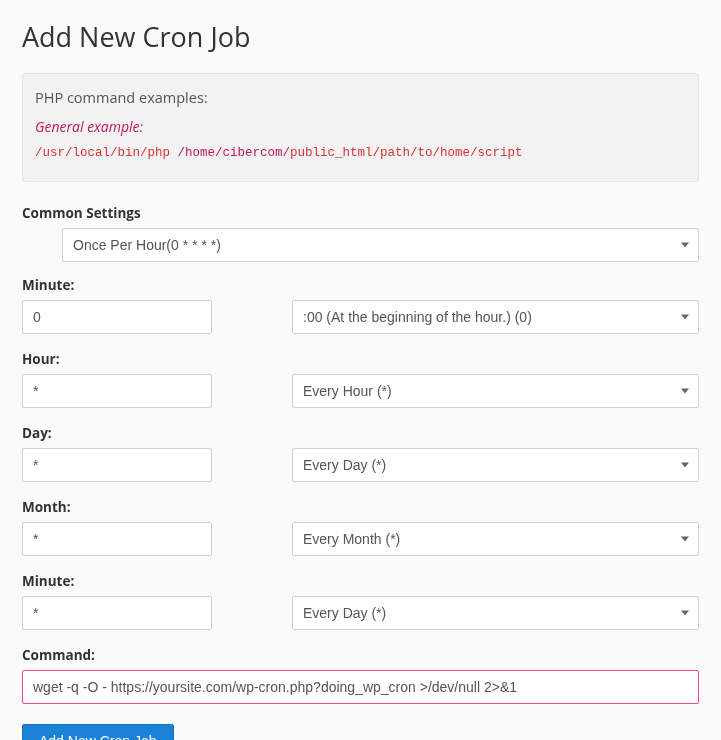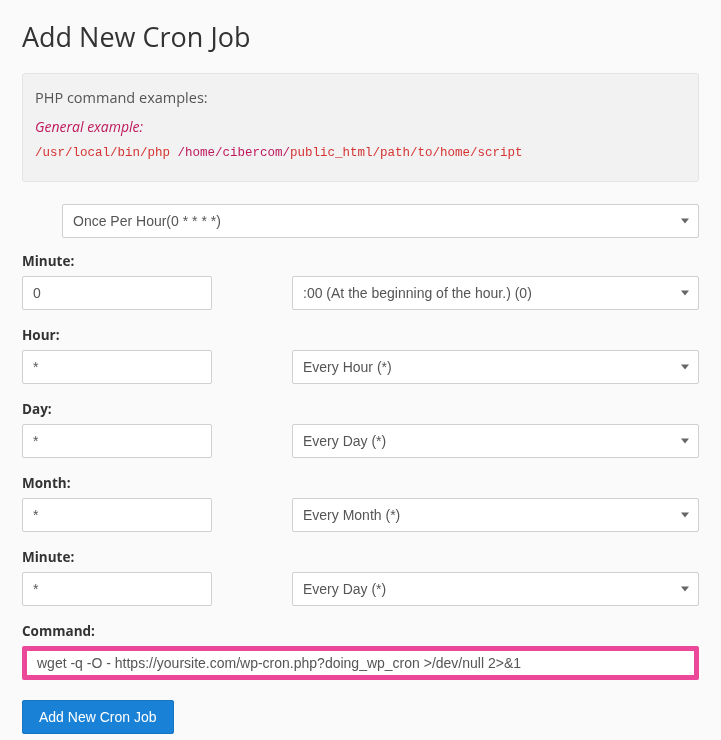--- a/index.html
+++ b/index.html
@@ -94,21 +94,21 @@
       height: 34px;
       border: 1px solid #d0d0d0;
       border-radius: 2px;
       padding: 0 10px;
       font-size: 14px;
       color: #555;
     }
     .full-input {
       width: 100%;
       height: 34px;
-      border: 5px solid #ec4899;
+      border: 1px solid #ec4899;
       border-radius: 2px;
       padding: 0 10px;
       font-size: 14px;
       color: #555;
     }
     .submit-btn {
       background: #1a82d6;
       color: #fff;
       border: 1px solid #1774c0;
       border-radius: 2px;
@@ -127,20 +127,21 @@
 
   <h1 class="page-title">Add New Cron Job</h1>
 
   <div class="example-box">
     <div class="example-title">PHP command examples:</div>
     <div class="example-sub">General example:</div>
     <div class="example-code"><span class="code-red">/usr/local/bin/php </span><span class="code-red-italic">/home/cibercom/</span><span class="code-red">public_html/path/to/home/script</span></div>
   </div>
 
   <div class="form-group">
+    <label class="form-label">Common Settings</label>
     <div class="select-wrap">
       <select class="full-select">
         <option>Once Per Hour(0 * * * *)</option>
       </select>
     </div>
   </div>
 
   
   <div class="time-block">
     <label class="form-label">Minute:</label>

